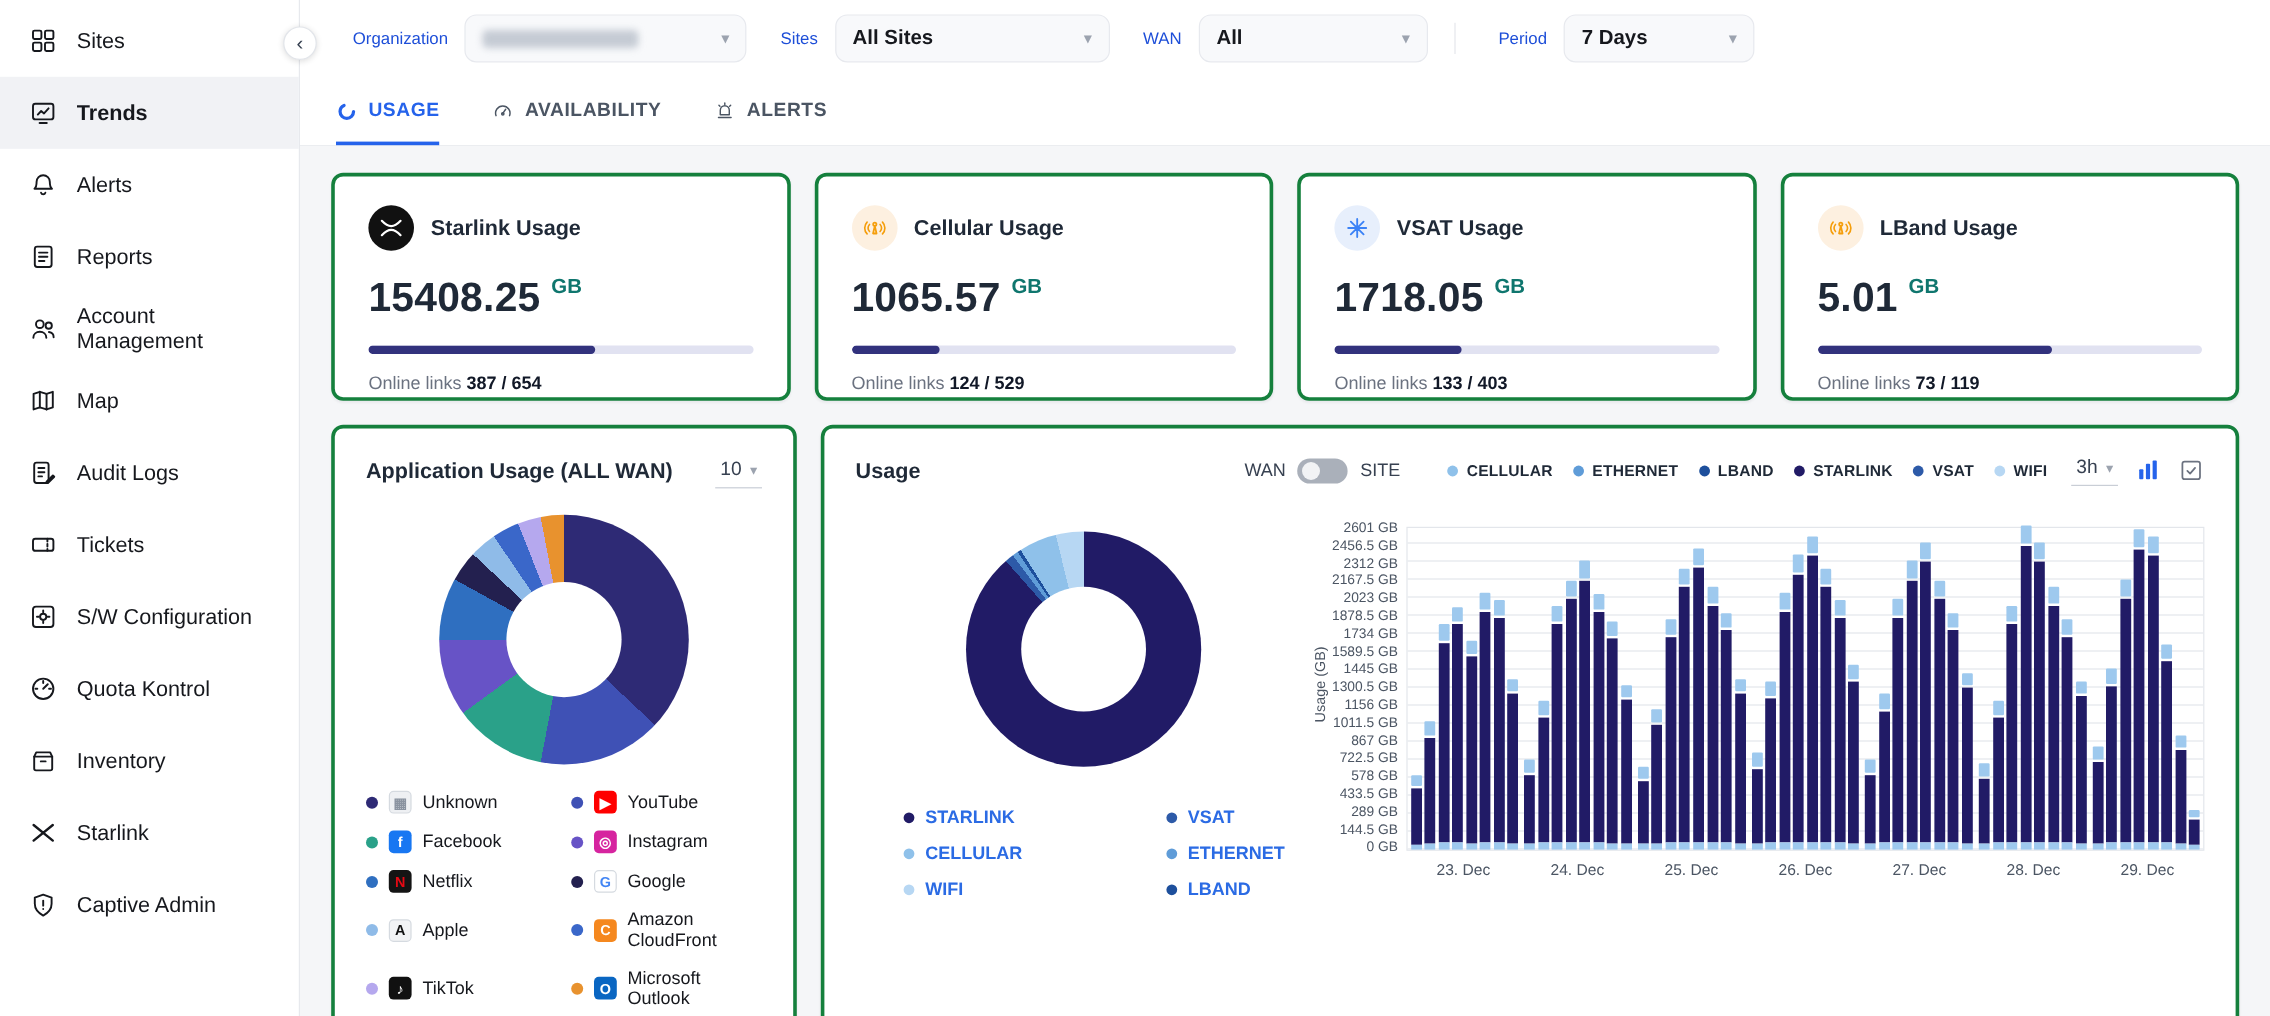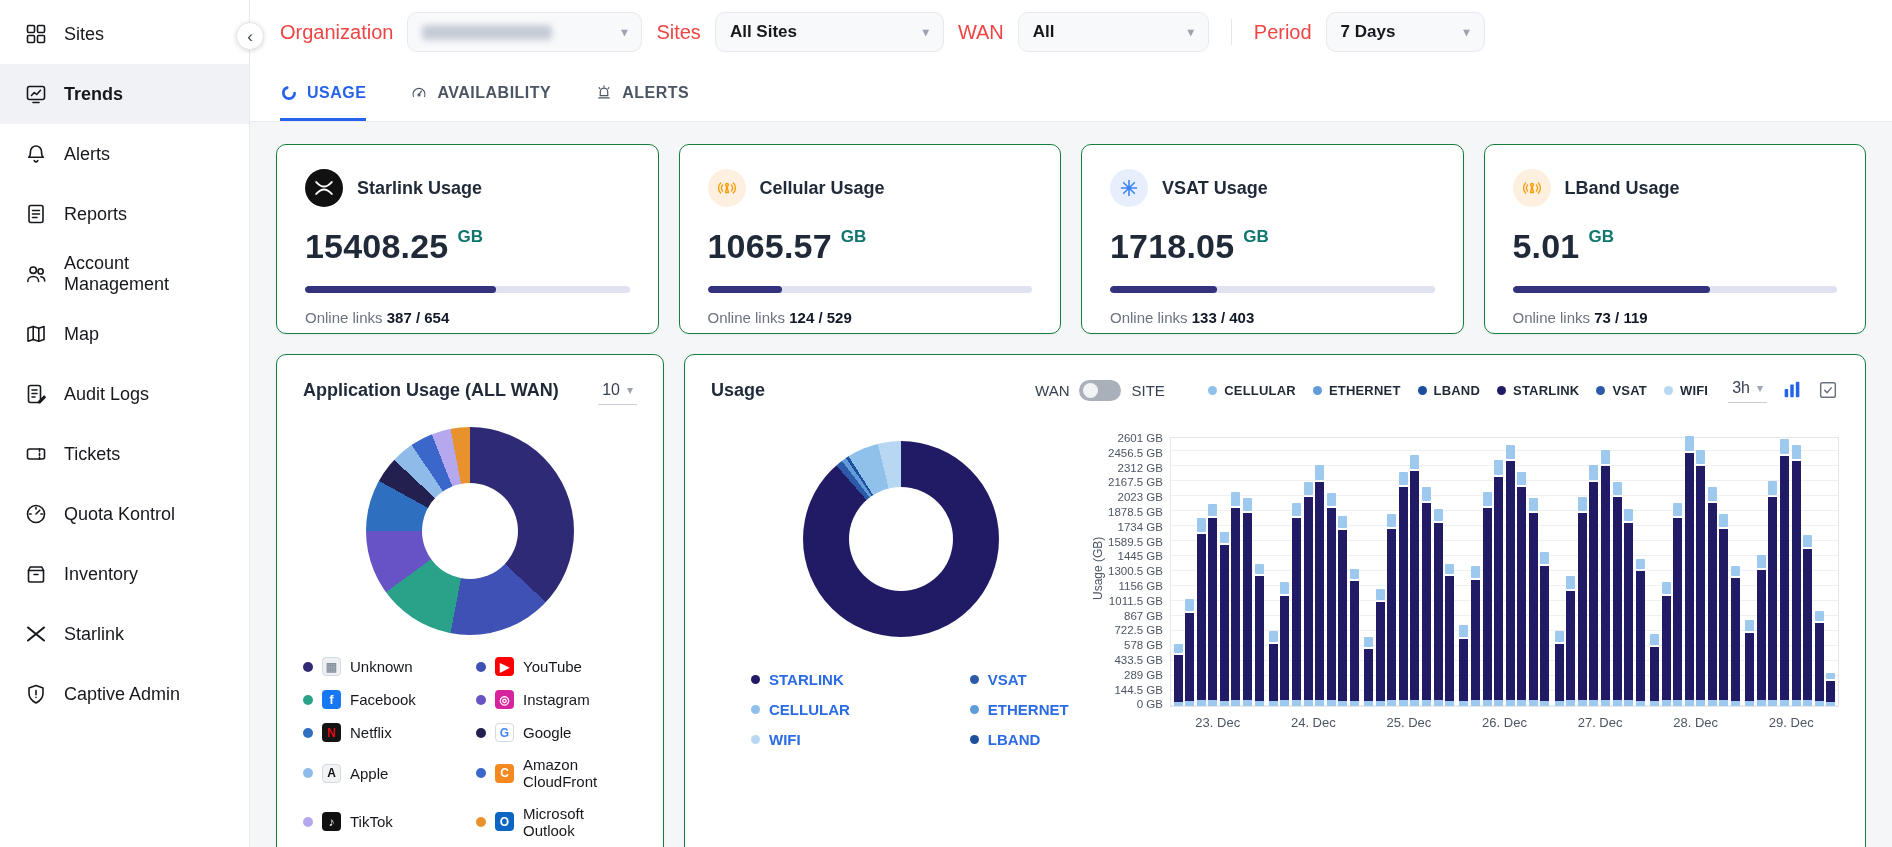--- a/index.html
+++ b/index.html
@@ -12,36 +12,36 @@
   .side-item{display:flex;align-items:center;gap:16px;height:60px;padding:0 24px;font-size:18px;color:#16181d;cursor:pointer}
   .side-item.active{background:#f1f2f5;font-weight:600}
   .side-item .icn{width:24px;height:24px;display:flex;color:#16181d;flex:none}
   .collapse-btn{position:absolute;left:236px;top:22px;width:28px;height:28px;border-radius:50%;
     background:#fff;border:1px solid #e2e5ea;box-shadow:0 1px 5px rgba(0,0,0,.14);color:#374151;
     font-size:17px;line-height:1;display:flex;align-items:center;justify-content:center;cursor:pointer;z-index:6}
 
   
   .main{flex:1;display:flex;flex-direction:column;min-width:0}
   .topbar{height:64px;display:flex;align-items:center;padding:0 30px;gap:14px;background:#fff}
-  .filter-label{color:#ef4444;font-size:20px;white-space:nowrap;margin-left:0}
+  .filter-label{color:#1d4ed8;font-size:14px;white-space:nowrap;margin-left:14px}
   .pill{display:flex;align-items:center;justify-content:space-between;gap:10px;background:#f8f9fb;
     border:1px solid #e7e9ee;border-radius:10px;height:40px;padding:0 14px;font-size:17px;font-weight:700;
     color:#16181d;cursor:pointer;flex:none}
   .caret{color:#9ca3af;font-size:12px}
   .redacted{width:130px;height:15px;border-radius:4px;background:#c5cbd4;filter:blur(3px)}
   .tb-divider{width:1px;height:26px;background:#e5e7eb;margin:0 8px}
 
   .tabs{height:58px;display:flex;align-items:stretch;padding:0 30px;gap:44px;background:#fff;border-bottom:1px solid #e7e9ed}
   .tab{display:flex;align-items:center;gap:9px;font-size:16px;font-weight:600;letter-spacing:.5px;color:#4b5563;
     cursor:pointer;border-bottom:3px solid transparent;padding-top:3px}
   .tab.active{color:#2563eb;border-bottom-color:#2563eb}
   .tab .tab-icn{width:18px;height:18px;display:flex}
 
   .content{flex:1;background:#f5f6f8;padding:22px 26px;overflow:hidden}
-  .card{background:#fff;border-radius:10px;border:1px solid #15803d;box-shadow:0 1px 2px rgba(16,24,40,.05)}
+  .card{background:#fff;border-radius:10px;border:3px solid #15803d;box-shadow:0 1px 2px rgba(16,24,40,.05)}
 
   
   .stat-row{display:flex;gap:20px}
   .stat-card{flex:1;padding:24px 28px;height:190px}
   .stat-head{display:flex;align-items:center;gap:14px;margin-bottom:20px}
   .stat-icn{width:38px;height:38px;border-radius:50%;display:flex;align-items:center;justify-content:center;flex:none}
   .stat-icn svg{width:22px;height:22px}
   .ic-starlink{background:#111;color:#fff}
   .ic-orange{background:#fdf0e0;color:#f59e0b}
   .ic-blue{background:#e7effc;color:#3b82f6}
@@ -185,20 +185,30 @@
         <span class="side-label">Audit Logs</span>
       </div>
       <div class="side-item">
         <span class="icn">
           <svg viewBox="0 0 24 24" width="100%" height="100%" fill="none" stroke="currentColor" stroke-width="1.6" stroke-linecap="round" stroke-linejoin="round">
             <rect x="3.5" y="7" width="17" height="10" rx="2"></rect>
             <path d="M15.5 7v10" stroke-dasharray="2.2 2"></path>
           </svg>
         </span>
         <span class="side-label">Tickets</span>
+      </div>
+      <div class="side-item">
+        <span class="icn">
+          <svg viewBox="0 0 24 24" width="100%" height="100%" fill="none" stroke="currentColor" stroke-width="1.6" stroke-linecap="round" stroke-linejoin="round">
+            <rect x="3.5" y="3.5" width="17" height="17" rx="2.5"></rect>
+            <circle cx="12" cy="12" r="2.6"></circle>
+            <path d="M12 6.8v1.5M12 15.7v1.5M6.8 12h1.5M15.7 12h1.5"></path>
+          </svg>
+        </span>
+        <span class="side-label">S/W Configuration</span>
       </div>
       <div class="side-item">
         <span class="icn">
           <svg viewBox="0 0 24 24" width="100%" height="100%" fill="none" stroke="currentColor" stroke-width="1.6" stroke-linecap="round" stroke-linejoin="round">
             <circle cx="12" cy="12" r="8.5"></circle>
             <path d="M12 12l3.8-3.8"></path>
             <path d="M12 5.5v1.6M18.5 12h-1.6M5.5 12h1.6"></path>
           </svg>
         </span>
         <span class="side-label">Quota Kontrol</span>

